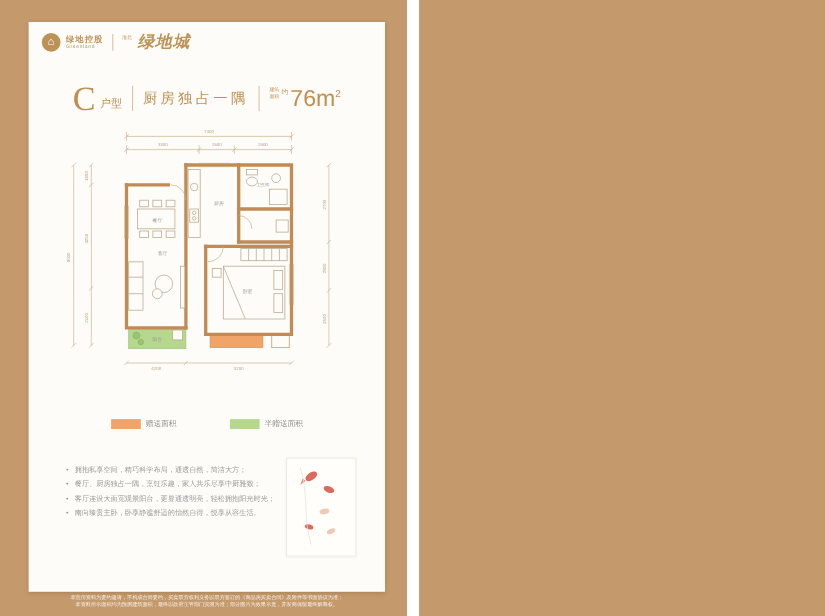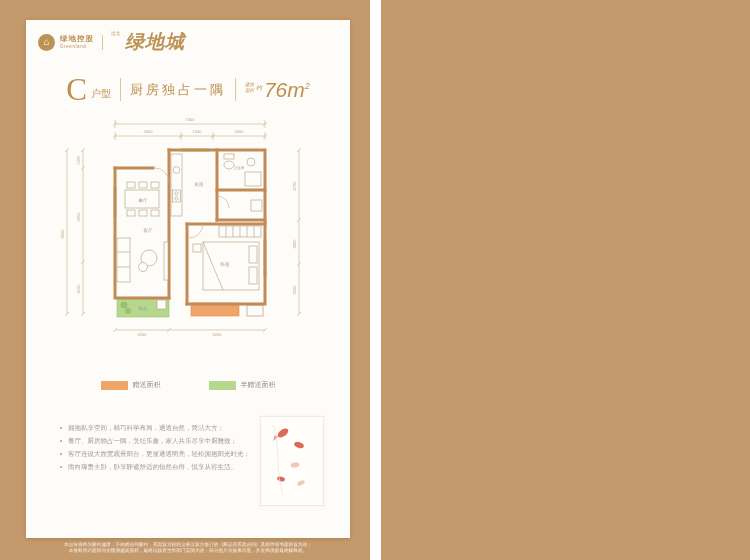--- a/index.html
+++ b/index.html
@@ -16,30 +16,30 @@
 
   
   #logo{position:absolute;left:12px;top:9px;display:flex;align-items:center;gap:5px;color:#bd9257;}
   .logo-circle{width:17px;height:17px;border-radius:50%;background:#bd9257;color:#fff;
     display:flex;align-items:center;justify-content:center;font-size:10px;line-height:1;}
   .logo-txt{display:flex;flex-direction:column;line-height:1.15;}
   .logo-txt .cn{font-size:7.5px;font-weight:bold;letter-spacing:1px;}
   .logo-txt .en{font-size:4.5px;letter-spacing:.6px;}
   .logo-div{width:1px;height:15px;background:#dcc49c;margin:0 3px;}
   .brand-region{font-size:4.5px;align-self:flex-start;margin-top:2px;}
-  .brand{font-size:19px;font-family:"Liberation Serif","DejaVu Serif",serif;
+  .brand{font-size:15px;font-family:"Liberation Serif","DejaVu Serif",serif;
     font-style:italic;font-weight:bold;letter-spacing:1px;}
 
   #hdr{position:absolute;left:0;top:54px;width:100%;display:flex;align-items:center;
     justify-content:center;gap:9px;color:#c08f50;}
   .hdr-letter{font-size:31px;font-family:"Liberation Serif","DejaVu Serif",serif;line-height:1;}
   .hdr-type{font-size:10px;margin-left:-5px;align-self:flex-end;padding-bottom:4px;}
   .hdr-sep{width:1px;height:23px;background:#ddc59d;}
   .hdr-layout{font-size:13px;letter-spacing:3px;}
-  .hdr-area{display:flex;align-items:center;gap:2px;font-style:italic;}
+  .hdr-area{display:flex;align-items:flex-start;gap:2px;}
   .hdr-stack{display:flex;flex-direction:column;font-size:4.5px;line-height:1.3;padding-bottom:3px;}
   .hdr-approx{font-size:6px;padding-bottom:3px;}
   .hdr-big{font-size:21px;line-height:1;}
   .hdr-big sup{font-size:9px;}
 
   #plan{position:absolute;left:27px;top:92px;}
 
   #legend{position:absolute;left:0;top:360px;width:100%;display:flex;justify-content:center;
     gap:48px;align-items:center;font-size:7px;color:#8d8d8d;}
   .leg-item{display:flex;align-items:center;gap:5px;}

